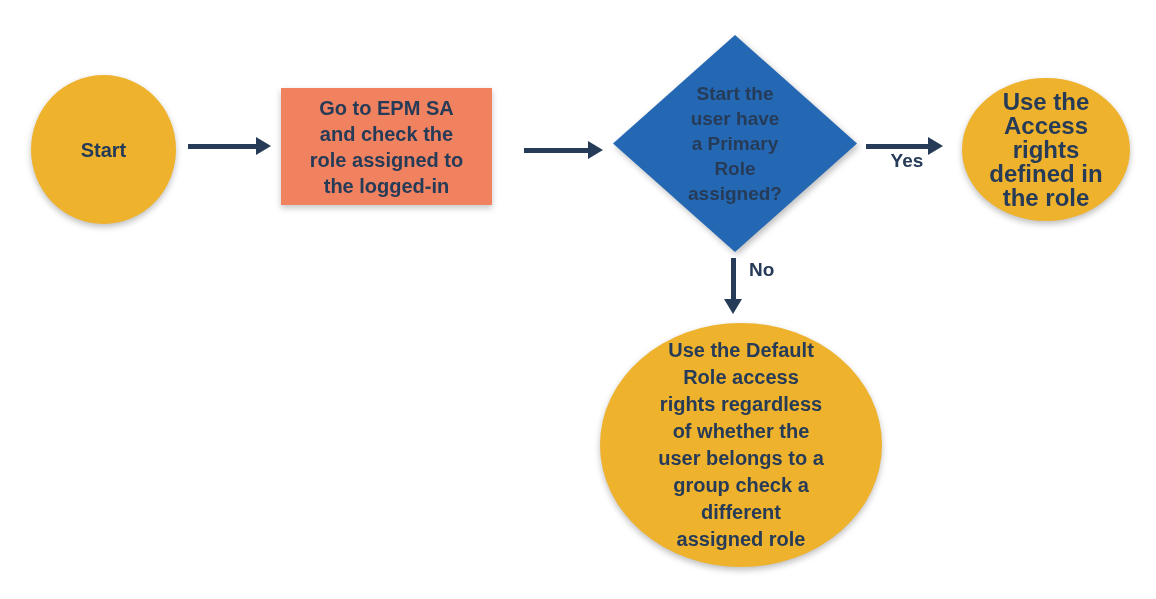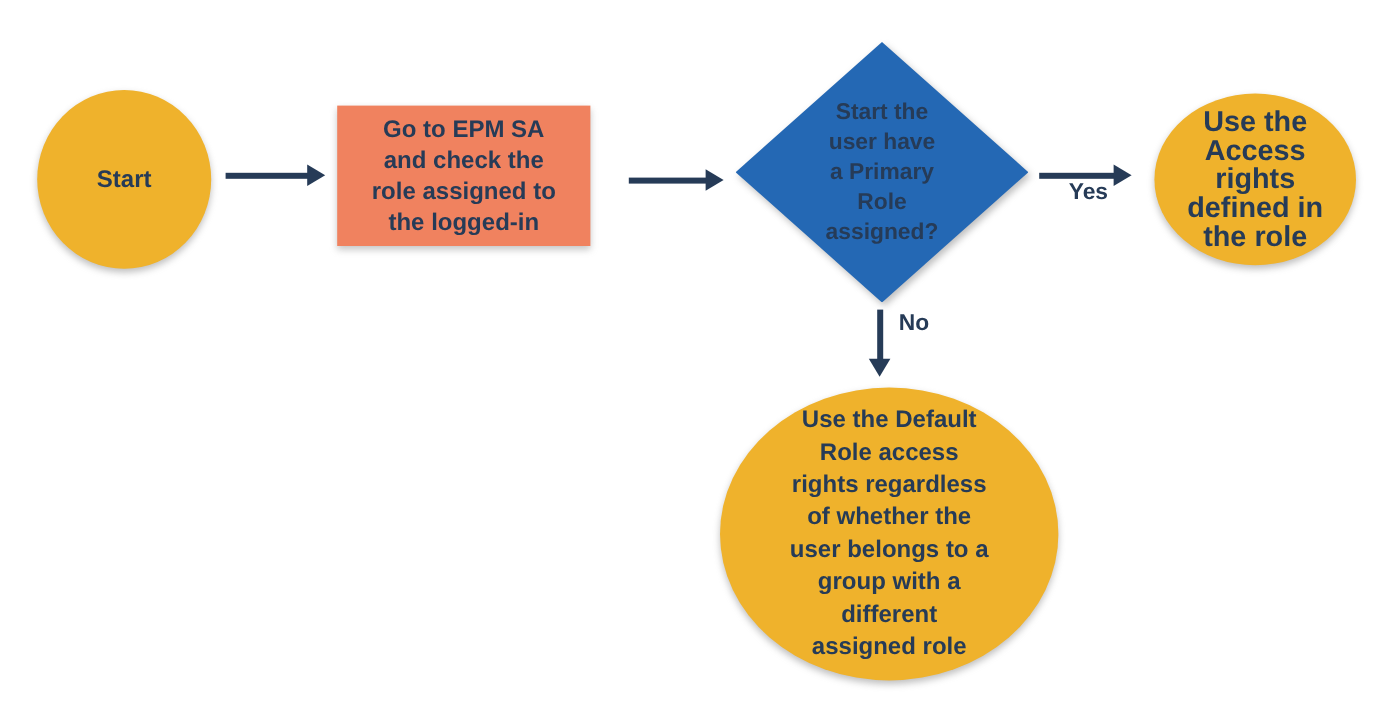--- a/index.html
+++ b/index.html
@@ -144,18 +144,18 @@
   <div class="arrow-line a4-line"></div>
   <div class="arrow-head head-down a4-head"></div>
   <div class="edge-label no-label">No</div>
 
   <div class="node ellipse node-no">
     <span>Use the Default
 Role access
 rights regardless
 of whether the
 user belongs to a
-group with a
+group check a
 different
 assigned role</span>
   </div>
 
 </div>
 
 </body></html>

